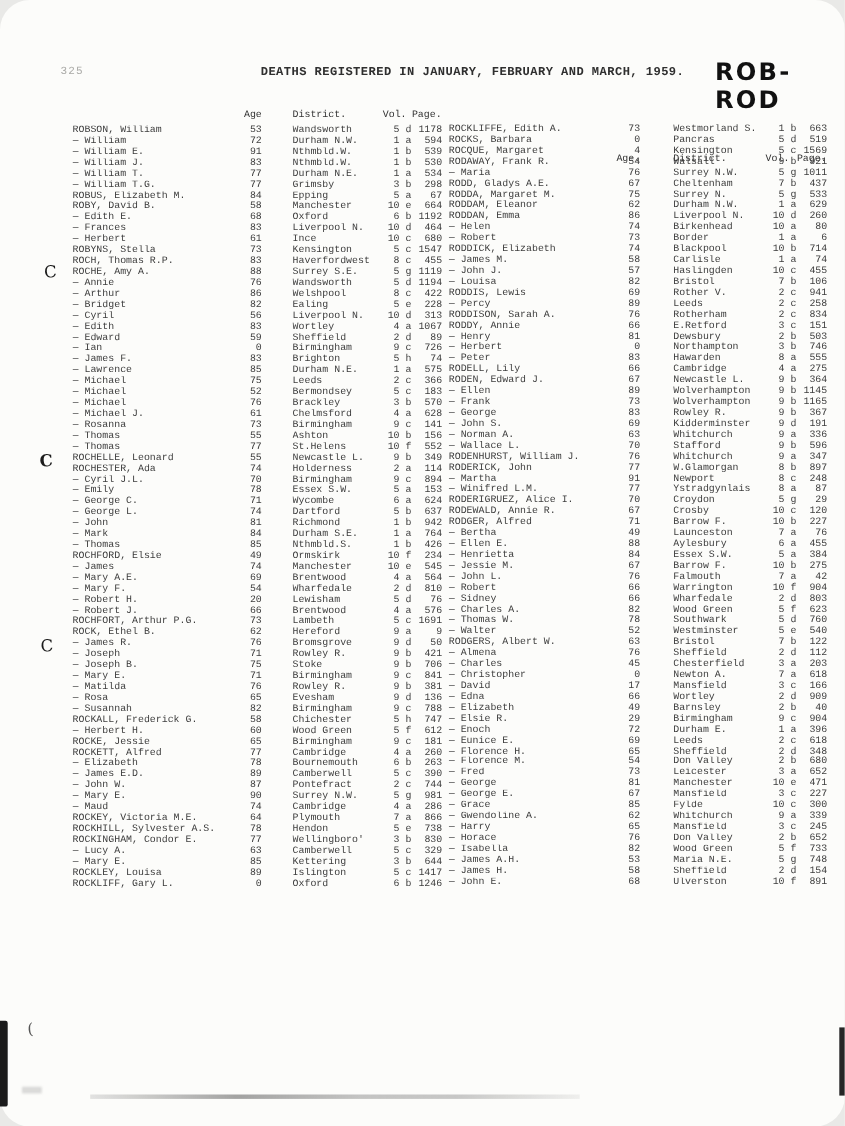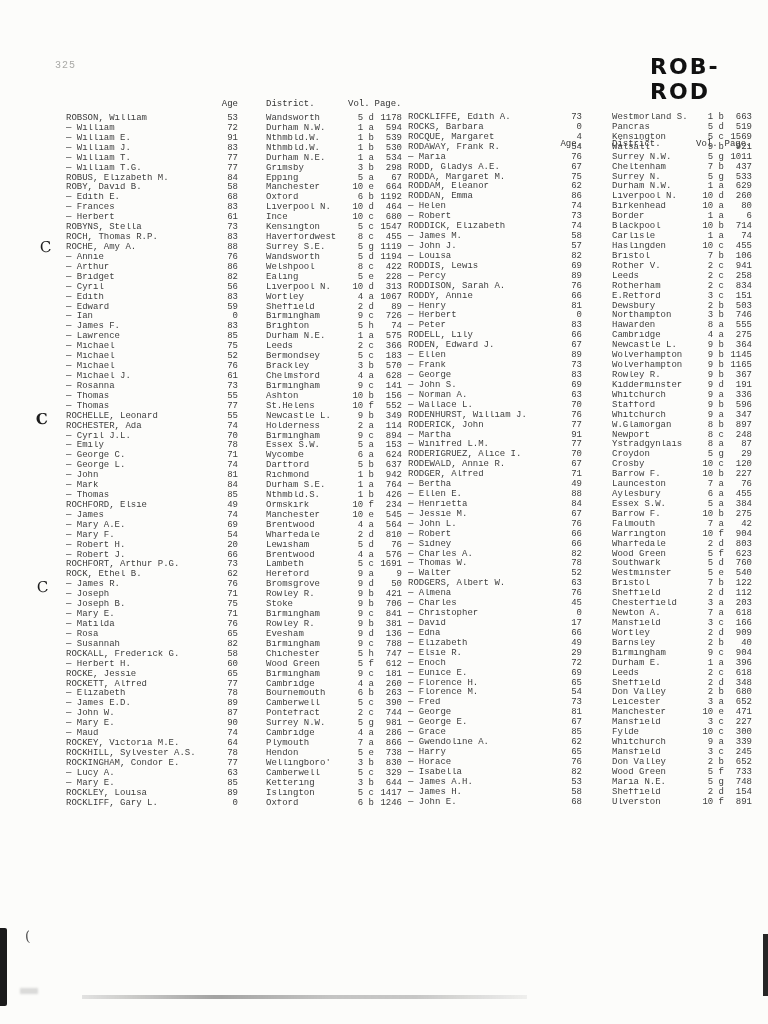--- a/index.html
+++ b/index.html
@@ -1,18 +1,18 @@
 <!DOCTYPE html>
 <html><head>
 <meta charset="utf-8">
 <style>
   html,body{margin:0;padding:0;}
   body{width:768px;height:1024px;overflow:hidden;background:#e9e9e7;}
   .page{position:relative;width:768px;height:1024px;background:#fcfcfa;color:#3d3d3d;
-        font-family:"Liberation Mono","DejaVu Sans Mono",monospace;}
+        font-family:"Liberation Mono","DejaVu Sans Mono",monospace;border-radius:27px;}
   .page-number{position:absolute;left:55px;top:60px;font-size:10px;color:#a9a9a6;letter-spacing:1px;}
   .doc-title{position:absolute;left:237px;top:60px;font-size:11px;font-weight:bold;letter-spacing:.4px;color:#2f2f2f;}
   .range-header{position:absolute;left:650px;top:54px;font-size:22px;font-weight:700;letter-spacing:2px;
                 color:#111;font-family:"DejaVu Sans","Liberation Sans",sans-serif;}
   
   .grid-left{display:grid;grid-template-columns:150px 22px 28px 82px 26px 28px;}
   .grid-right{display:grid;grid-template-columns:150px 24px 30px 84px 28px 28px;}
   .hdr-left{position:absolute;left:66px;top:99px;width:336px;font-size:9px;color:#333;}
   .hdr-right{position:absolute;left:408px;top:99px;width:344px;font-size:9px;color:#333;margin-top:40px;}
   .col-left{position:absolute;left:66px;top:114px;width:336px;}
@@ -43,20 +43,21 @@
                filter:blur(.6px);}
   .smudge-dot{position:absolute;left:20px;top:988px;width:18px;height:6px;background:rgba(120,120,120,.25);filter:blur(1px);}
 </style>
 </head>
 <body>
 
 <div class="page">
 
   <div class="page-number">325</div>
 
+  <div class="doc-title">DEATHS REGISTERED IN JANUARY, FEBRUARY AND MARCH, 1959.</div>
 
   <div class="range-header">ROB-ROD</div>
 
   <div class="hdr-left grid-left">
     <span class="c-name"></span>
     <span class="h-age">Age</span>
     <span class="c-sp"></span>
     <span class="c-dist">District.</span>
     <span class="h-vol">Vol.</span>
     <span class="h-page">Page.</span>

